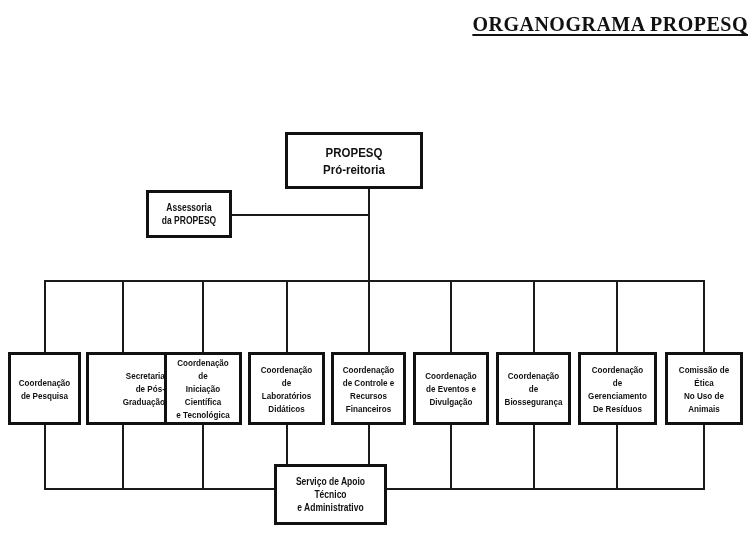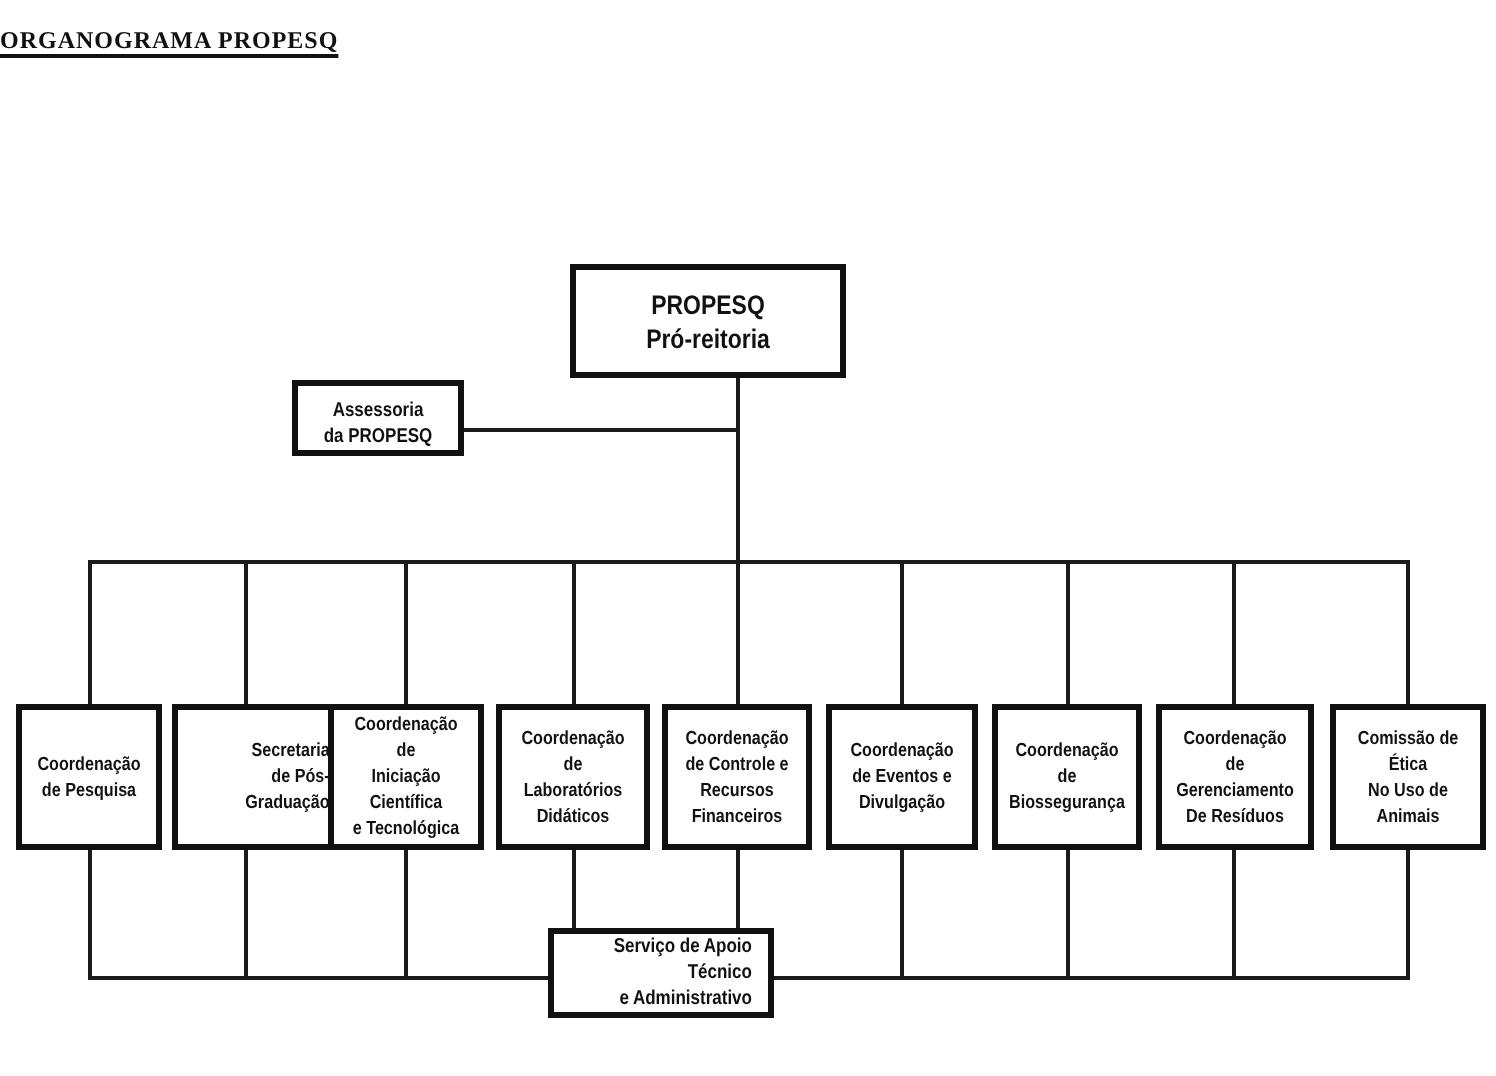--- a/index.html
+++ b/index.html
@@ -13,24 +13,24 @@
   #canvas{
     position:relative;
     width:748px;height:538px;
     background:var(--bg);
     overflow:hidden;
     font-family:"Liberation Sans", sans-serif;
     color:var(--text);
   }
   .title{
     position:absolute;left:0;right:0;top:13px;
-    text-align:left;
+    text-align:right;
     font-family:"Liberation Serif", serif;
     font-weight:bold;
-    font-size:12px;
+    font-size:20px;
     letter-spacing:0.5px;
     text-decoration:underline;
     text-underline-offset:3px;
     text-decoration-thickness:2px;
   }
   .node{
     position:absolute;
     background:var(--bg);
     border:3px solid var(--box-border);
     display:flex;align-items:center;justify-content:center;
@@ -39,23 +39,23 @@
     white-space:pre-line;
     z-index:2;
   }
   .node .txt{
     white-space:pre-line;
     transform:scaleX(0.85);
     transform-origin:center;
     width:100%;
   }
   .root-node{left:285px;top:132px;width:138px;height:57px;font-size:13.5px;line-height:17px;}
-  .staff-node{left:146px;top:190px;width:86px;height:38px;font-size:10px;line-height:13px;align-items:flex-end;}
+  .staff-node{left:146px;top:190px;width:86px;height:48px;font-size:10px;line-height:13px;}
   .dept-node{top:352px;height:73px;font-size:9.5px;line-height:13px;}
-  .support-node{left:274px;top:464px;width:113px;height:45px;font-size:10px;line-height:13px;text-align:right;}
+  .support-node{left:274px;top:464px;width:113px;height:61px;font-size:10px;line-height:13px;}
 
   .d1{left:8px;width:73px;}
   .d2{left:86px;width:88px;text-align:right;}
   .d3{left:164px;width:78px;}
   .d4{left:248px;width:77px;}
   .d5{left:331px;width:75px;}
   .d6{left:413px;width:76px;}
   .d7{left:496px;width:75px;}
   .d8{left:578px;width:79px;}
   .d9{left:665px;width:78px;justify-content:center;}

